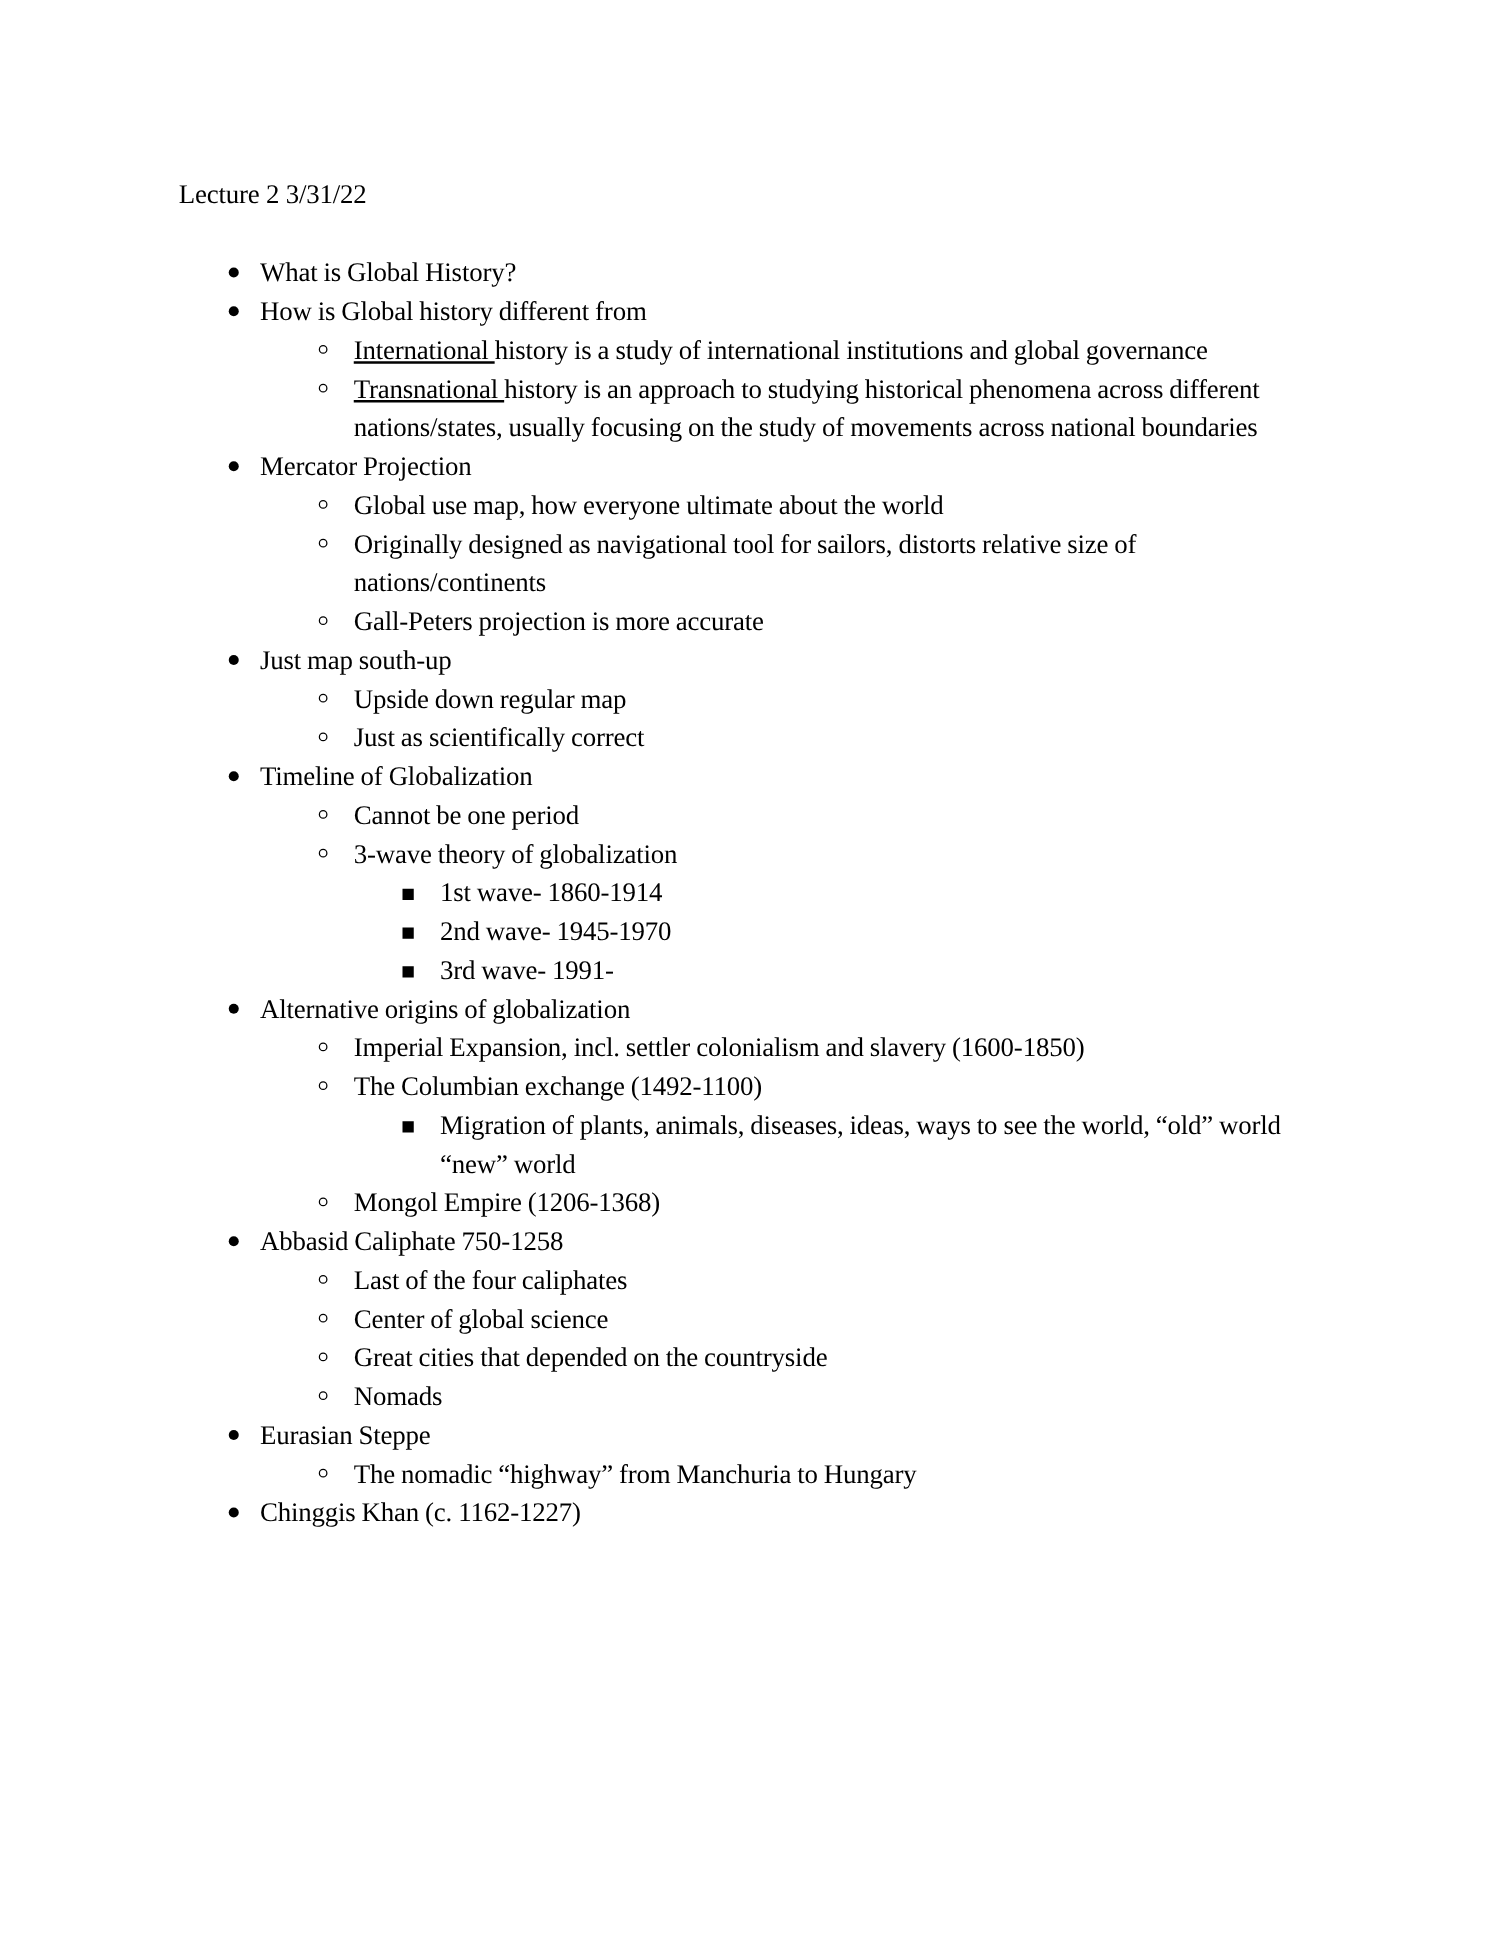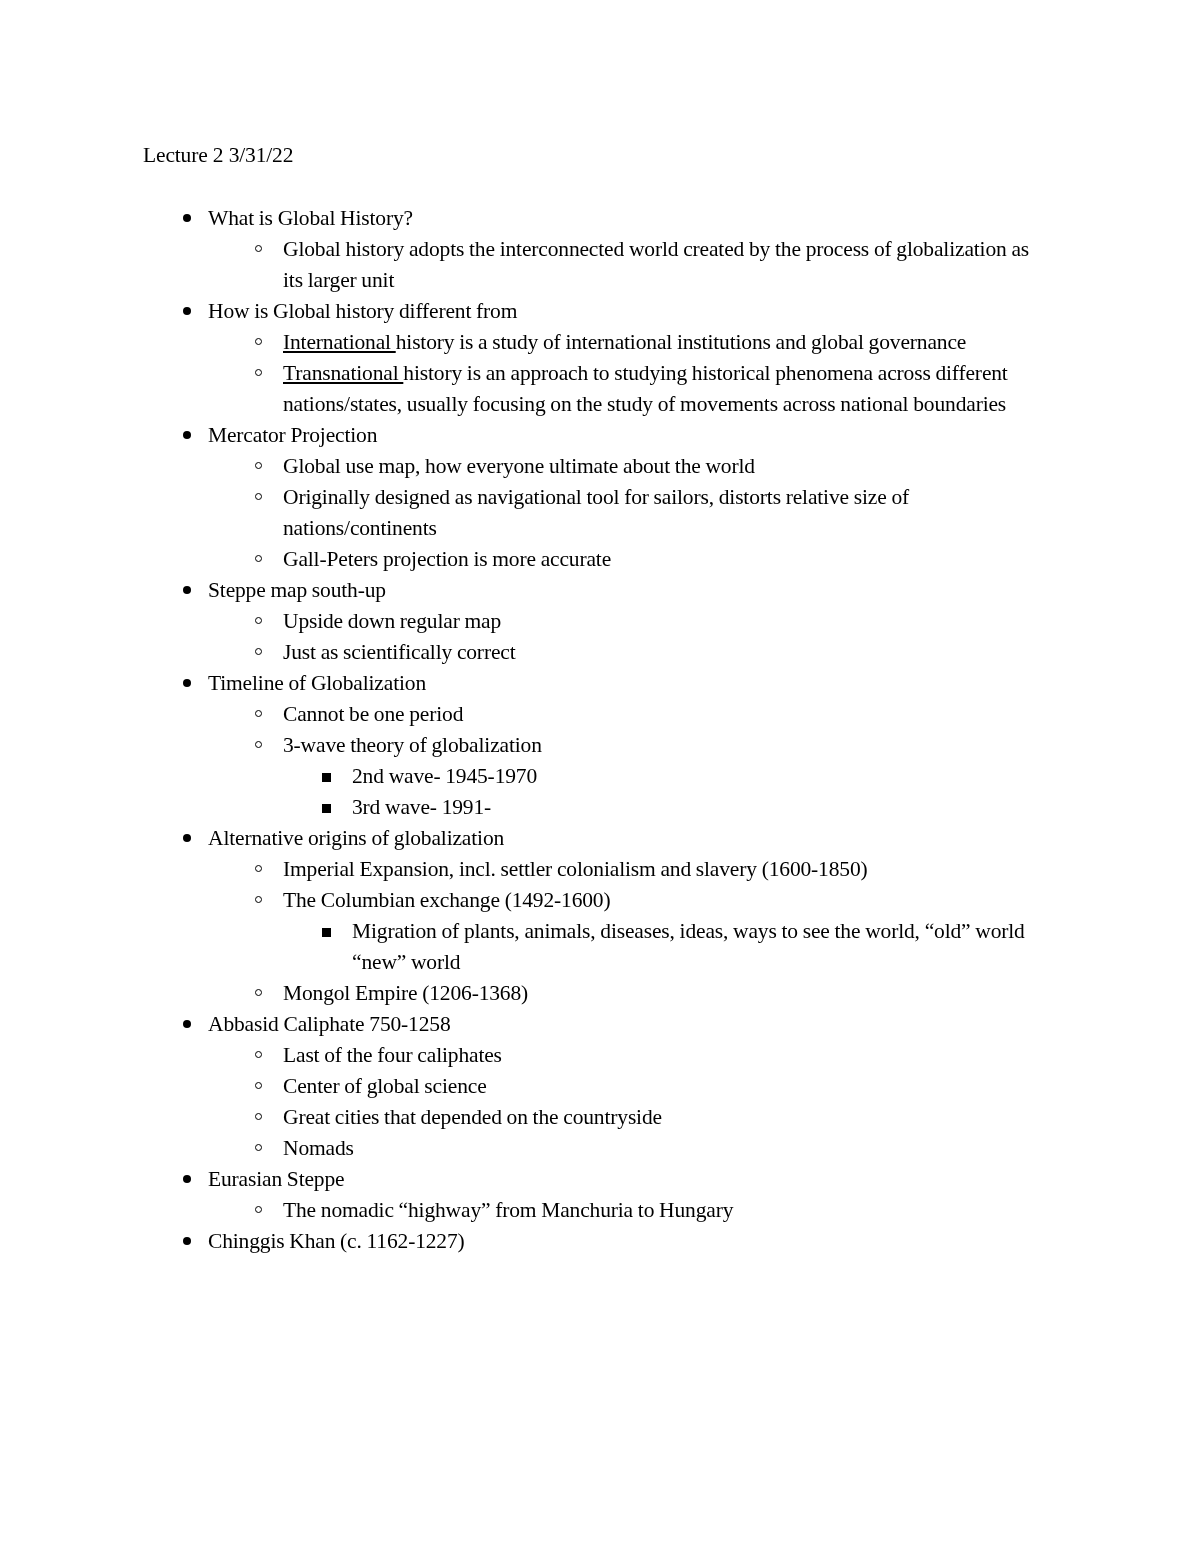--- a/index.html
+++ b/index.html
@@ -123,26 +123,20 @@
 <body>
 
 <div class="page">
 
   <div class="doc-header">Lecture 2 3/31/22</div>
 
   <ul class="lvl outline" id="outline-root">
       <li class="item l1">
         <span class="bullet"></span>
         <span class="txt">What is Global History?</span>
-        <ul class="lvl">
-          <li class="item l2">
-            <span class="bullet"></span>
-            <span class="txt">Global history adopts the interconnected world created by the process of globalization as its larger unit</span>
-          </li>
-        </ul>
       </li>
       <li class="item l1">
         <span class="bullet"></span>
         <span class="txt">How is Global history different from</span>
         <ul class="lvl">
           <li class="item l2">
             <span class="bullet"></span>
             <span class="txt"><span class="u">International </span><span>history is a study of international institutions and global governance</span></span>
           </li>
           <li class="item l2">
@@ -164,21 +158,21 @@
             <span class="txt">Originally designed as navigational tool for sailors, distorts relative size of nations/continents</span>
           </li>
           <li class="item l2">
             <span class="bullet"></span>
             <span class="txt">Gall-Peters projection is more accurate</span>
           </li>
         </ul>
       </li>
       <li class="item l1">
         <span class="bullet"></span>
-        <span class="txt">Steppe map south-up</span>
+        <span class="txt">Just map south-up</span>
         <ul class="lvl">
           <li class="item l2">
             <span class="bullet"></span>
             <span class="txt">Upside down regular map</span>
           </li>
           <li class="item l2">
             <span class="bullet"></span>
             <span class="txt">Just as scientifically correct</span>
           </li>
         </ul>
@@ -190,41 +184,45 @@
           <li class="item l2">
             <span class="bullet"></span>
             <span class="txt">Cannot be one period</span>
           </li>
           <li class="item l2">
             <span class="bullet"></span>
             <span class="txt">3-wave theory of globalization</span>
             <ul class="lvl">
               <li class="item l3">
                 <span class="bullet"></span>
+                <span class="txt">1st wave- 1860-1914</span>
+              </li>
+              <li class="item l3">
+                <span class="bullet"></span>
                 <span class="txt">2nd wave- 1945-1970</span>
               </li>
               <li class="item l3">
                 <span class="bullet"></span>
                 <span class="txt">3rd wave- 1991-</span>
               </li>
             </ul>
           </li>
         </ul>
       </li>
       <li class="item l1">
         <span class="bullet"></span>
         <span class="txt">Alternative origins of globalization</span>
         <ul class="lvl">
           <li class="item l2">
             <span class="bullet"></span>
             <span class="txt">Imperial Expansion, incl. settler colonialism and slavery (1600-1850)</span>
           </li>
           <li class="item l2">
             <span class="bullet"></span>
-            <span class="txt">The Columbian exchange (1492-1600)</span>
+            <span class="txt">The Columbian exchange (1492-1100)</span>
             <ul class="lvl">
               <li class="item l3">
                 <span class="bullet"></span>
                 <span class="txt">Migration of plants, animals, diseases, ideas, ways to see the world, “old” world “new” world</span>
               </li>
             </ul>
           </li>
           <li class="item l2">
             <span class="bullet"></span>
             <span class="txt">Mongol Empire (1206-1368)</span>

